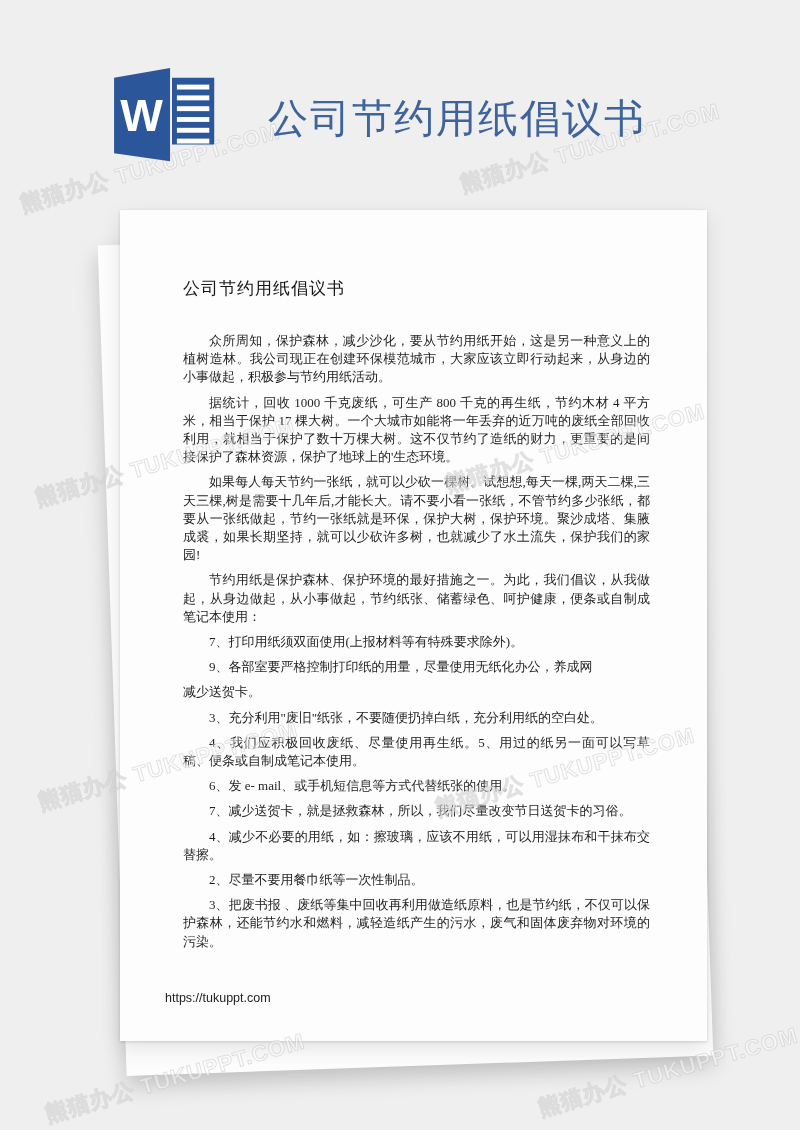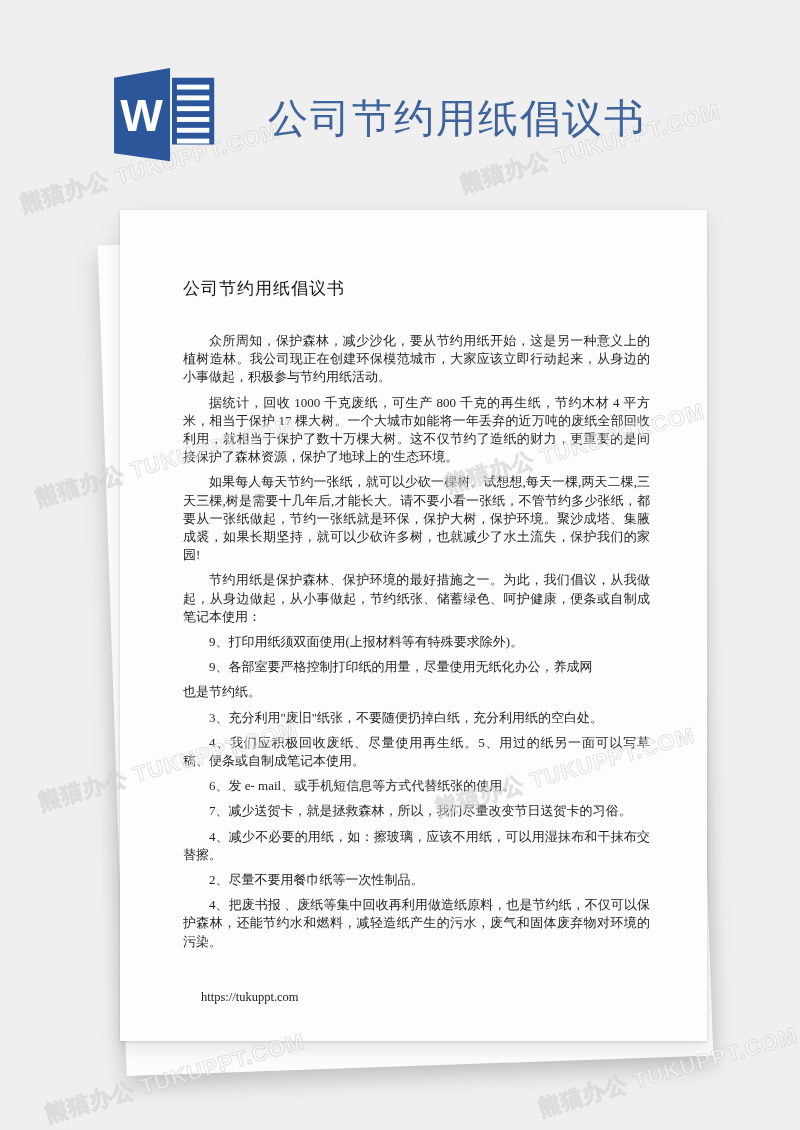--- a/index.html
+++ b/index.html
@@ -42,22 +42,22 @@
   .doc-title{
     font-size:17px;font-weight:400;letter-spacing:1px;
     line-height:26px;margin:0 0 30px 0;color:#161616;
   }
   .para{
     font-size:13px;line-height:18.2px;margin:0 0 7px 0;
     text-indent:2em;text-align:justify;
   }
   .para.no-indent{text-indent:0;}
   .doc-footer{
-    position:absolute;left:81px;bottom:36px;
-    font-family:Liberation Serif, serif;
+    position:absolute;left:45px;bottom:36px;
+    font-family:Liberation Sans, sans-serif;
     font-size:12.5px;color:#222;
   }
 
   
   .wm-layer{position:absolute;inset:0;z-index:4;pointer-events:none;}
   .wm{
     position:absolute;white-space:nowrap;
     font-size:22px;font-weight:bold;letter-spacing:1px;
     color:rgba(255,255,255,0.45);
     -webkit-text-stroke:1px rgba(190,190,190,0.45);
@@ -85,30 +85,30 @@
 <div class="page-behind"></div>
 
 <div class="page-main">
   <div class="doc-content">
     <h2 class="doc-title">公司节约用纸倡议书</h2>
     <div id="doc-body">
         <p class="para">众所周知，保护森林，减少沙化，要从节约用纸开始，这是另一种意义上的植树造林。我公司现正在创建环保模范城市，大家应该立即行动起来，从身边的小事做起，积极参与节约用纸活动。</p>
         <p class="para">据统计，回收 1000 千克废纸，可生产 800 千克的再生纸，节约木材 4 平方米，相当于保护 17 棵大树。一个大城市如能将一年丢弃的近万吨的废纸全部回收利用，就相当于保护了数十万棵大树。这不仅节约了造纸的财力，更重要的是间接保护了森林资源，保护了地球上的'生态环境。</p>
         <p class="para">如果每人每天节约一张纸，就可以少砍一棵树。试想想,每天一棵,两天二棵,三天三棵,树是需要十几年后,才能长大。请不要小看一张纸，不管节约多少张纸，都要从一张纸做起，节约一张纸就是环保，保护大树，保护环境。聚沙成塔、集腋成裘，如果长期坚持，就可以少砍许多树，也就减少了水土流失，保护我们的家园!</p>
         <p class="para">节约用纸是保护森林、保护环境的最好措施之一。为此，我们倡议，从我做起，从身边做起，从小事做起，节约纸张、储蓄绿色、呵护健康，便条或自制成笔记本使用：</p>
-        <p class="para">9、打印用纸须双面使用(上报材料等有特殊要求除外)。</p>
+        <p class="para">7、打印用纸须双面使用(上报材料等有特殊要求除外)。</p>
         <p class="para">9、各部室要严格控制打印纸的用量，尽量使用无纸化办公，养成网</p>
-        <p class="para no-indent">也是节约纸。</p>
+        <p class="para no-indent">减少送贺卡。</p>
         <p class="para">3、充分利用"废旧"纸张，不要随便扔掉白纸，充分利用纸的空白处。</p>
         <p class="para">4、我们应积极回收废纸、尽量使用再生纸。5、用过的纸另一面可以写草稿、便条或自制成笔记本使用。</p>
         <p class="para">6、发 e- mail、或手机短信息等方式代替纸张的使用。</p>
         <p class="para">7、减少送贺卡，就是拯救森林，所以，我们尽量改变节日送贺卡的习俗。</p>
         <p class="para">4、减少不必要的用纸，如：擦玻璃，应该不用纸，可以用湿抹布和干抹布交替擦。</p>
         <p class="para">2、尽量不要用餐巾纸等一次性制品。</p>
-        <p class="para">4、把废书报 、废纸等集中回收再利用做造纸原料，也是节约纸，不仅可以保护森林，还能节约水和燃料，减轻造纸产生的污水，废气和固体废弃物对环境的污染。</p>
+        <p class="para">3、把废书报 、废纸等集中回收再利用做造纸原料，也是节约纸，不仅可以保护森林，还能节约水和燃料，减轻造纸产生的污水，废气和固体废弃物对环境的污染。</p>
       </div>
     <div class="doc-footer">https://tukuppt.com</div>
   </div>
 </div>
 
 <div class="wm-layer" id="wm-layer">
     <div class="wm" style="left: 150px; top: 168px;">熊猫办公 TUKUPPT.COM</div>
     <div class="wm" style="left: 590px; top: 148px;">熊猫办公 TUKUPPT.COM</div>
     <div class="wm" style="left: 165px; top: 462px;">熊猫办公 TUKUPPT.COM</div>
     <div class="wm" style="left: 575px; top: 448px;">熊猫办公 TUKUPPT.COM</div>

